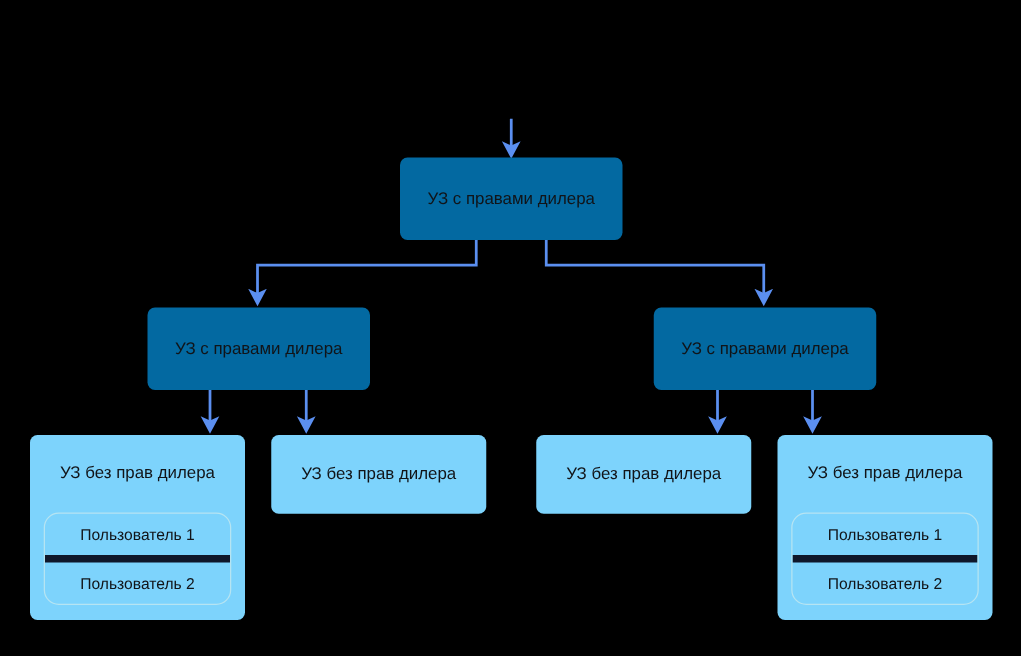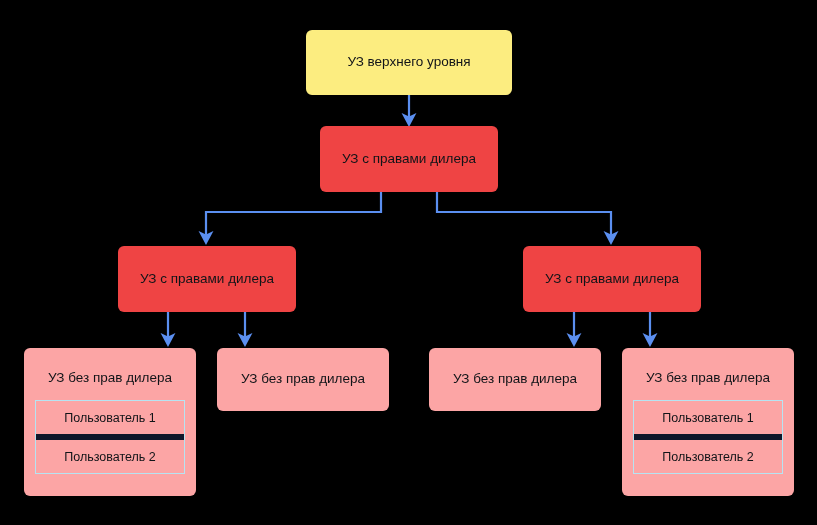--- a/index.html
+++ b/index.html
@@ -28,37 +28,37 @@
     font-size: 13.5px;
     line-height: 1.2;
     text-align: center;
     white-space: nowrap;
   }
   .node-yellow {
     background: #fced80;
     justify-content: center;
   }
   .node-green {
-    background: #ef4444;
+    background: #0369a1;
     justify-content: center;
   }
   .node-blue {
-    background: #fca5a5;
+    background: #7dd3fc;
   }
   .node-blue.simple {
     justify-content: center;
   }
   .node-blue.with-users {
     padding-top: 22px;
   }
   .user-list {
-    margin-top: 14px;
+    margin-top: 24px;
     width: 148px;
     border: 1px solid #b6e4f2;
-    border-radius: 0;
+    border-radius: 12px;
     background: transparent;
     overflow: hidden;
   }
   .user-item {
     height: 33px;
     display: flex;
     align-items: center;
     justify-content: center;
     color: #111418;
     font-size: 12.5px;
@@ -96,23 +96,20 @@
 
     <path d="M168,312 L168,340" stroke="#5b8ff0" stroke-width="2.2" fill="none" marker-end="url(#arrowhead)"></path>
 
     <path d="M245,312 L245,340" stroke="#5b8ff0" stroke-width="2.2" fill="none" marker-end="url(#arrowhead)"></path>
 
     <path d="M574,312 L574,340" stroke="#5b8ff0" stroke-width="2.2" fill="none" marker-end="url(#arrowhead)"></path>
 
     <path d="M650,312 L650,340" stroke="#5b8ff0" stroke-width="2.2" fill="none" marker-end="url(#arrowhead)"></path>
   </svg>
 
-  <div class="node node-yellow" style="left:306px; top:30px; width:206px; height:65px;">
-    <span class="node-title">УЗ верхнего уровня</span>
-  </div>
 
   <div class="node node-green" style="left:320px; top:126px; width:178px; height:66px;">
     <span class="node-title">УЗ с правами дилера</span>
   </div>
 
   <div class="node node-green" style="left:118px; top:246px; width:178px; height:66px;">
     <span class="node-title">УЗ с правами дилера</span>
   </div>
 
   <div class="node node-green" style="left:523px; top:246px; width:178px; height:66px;">

